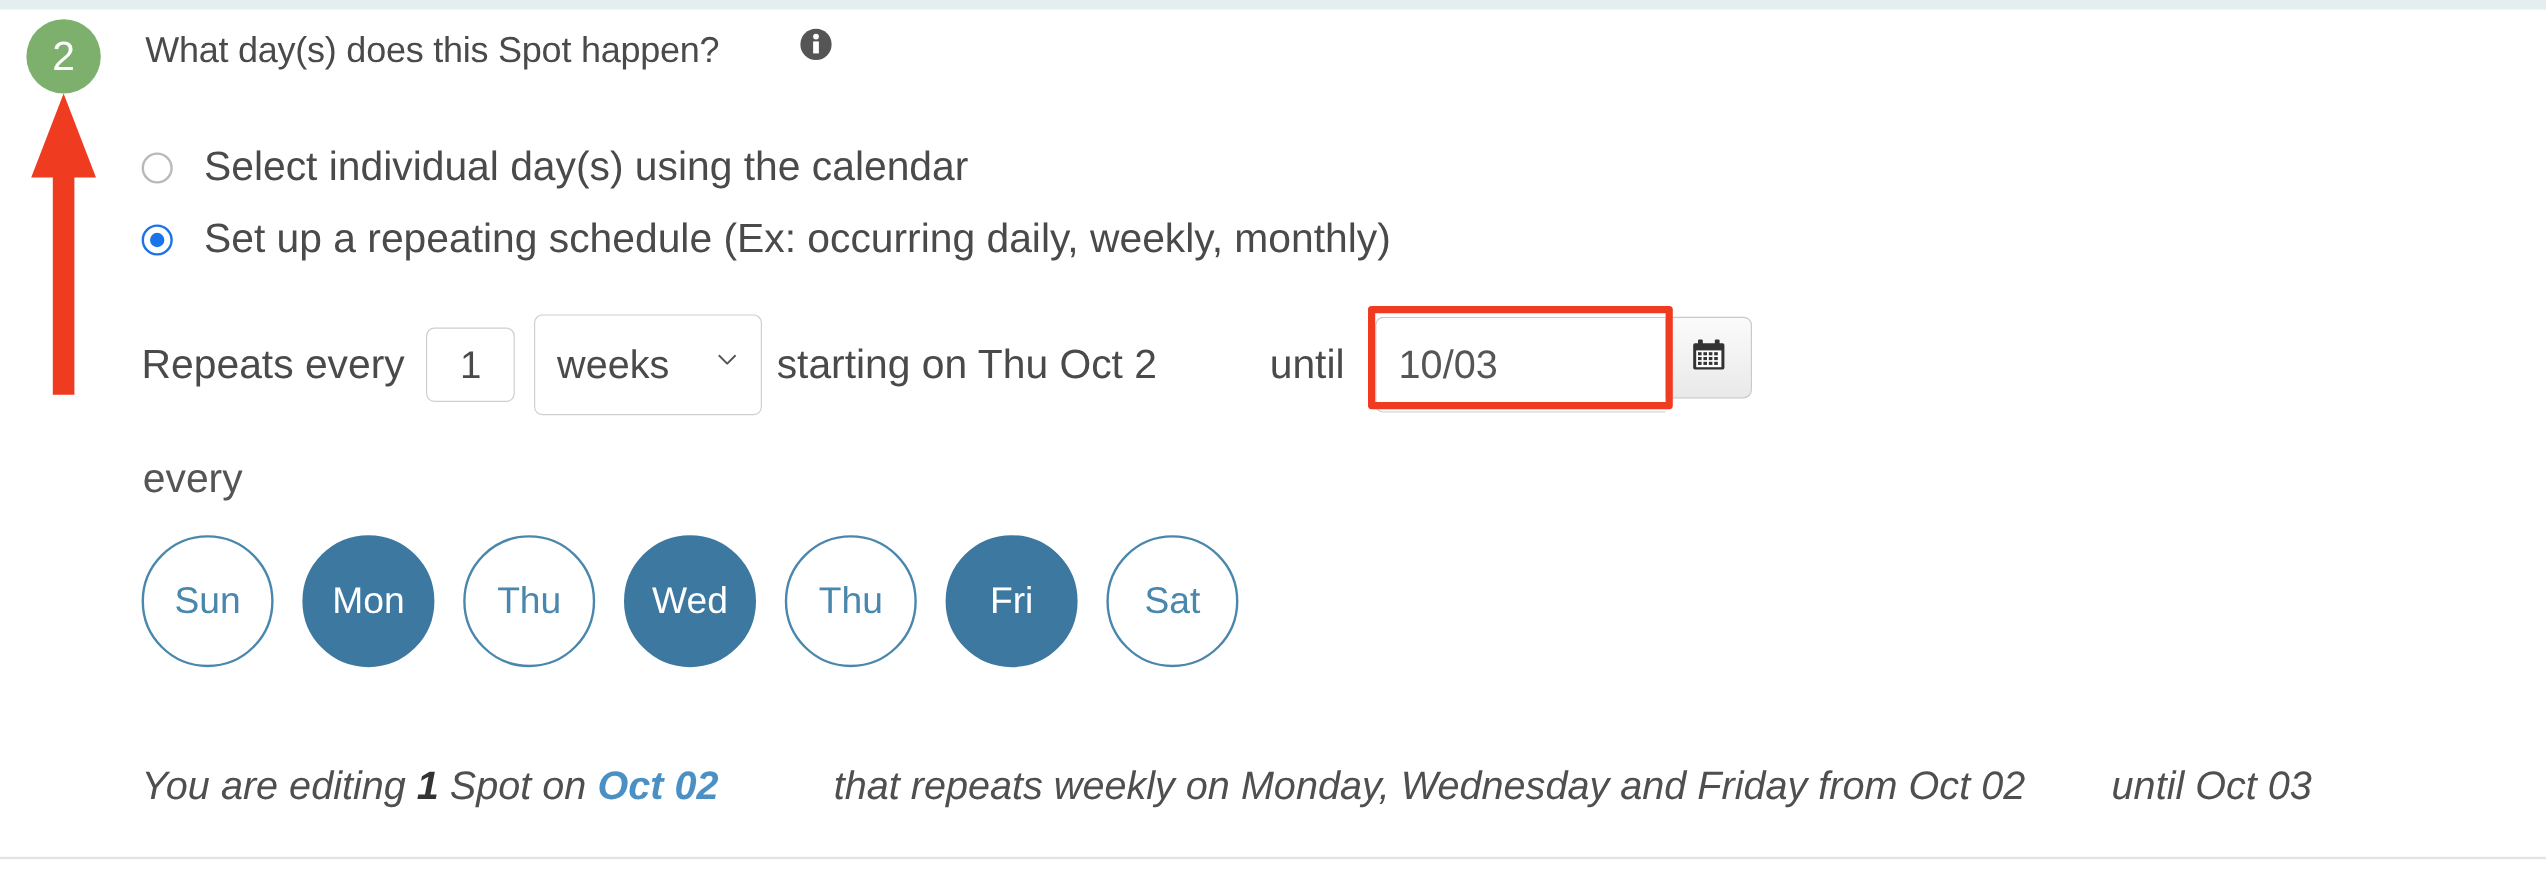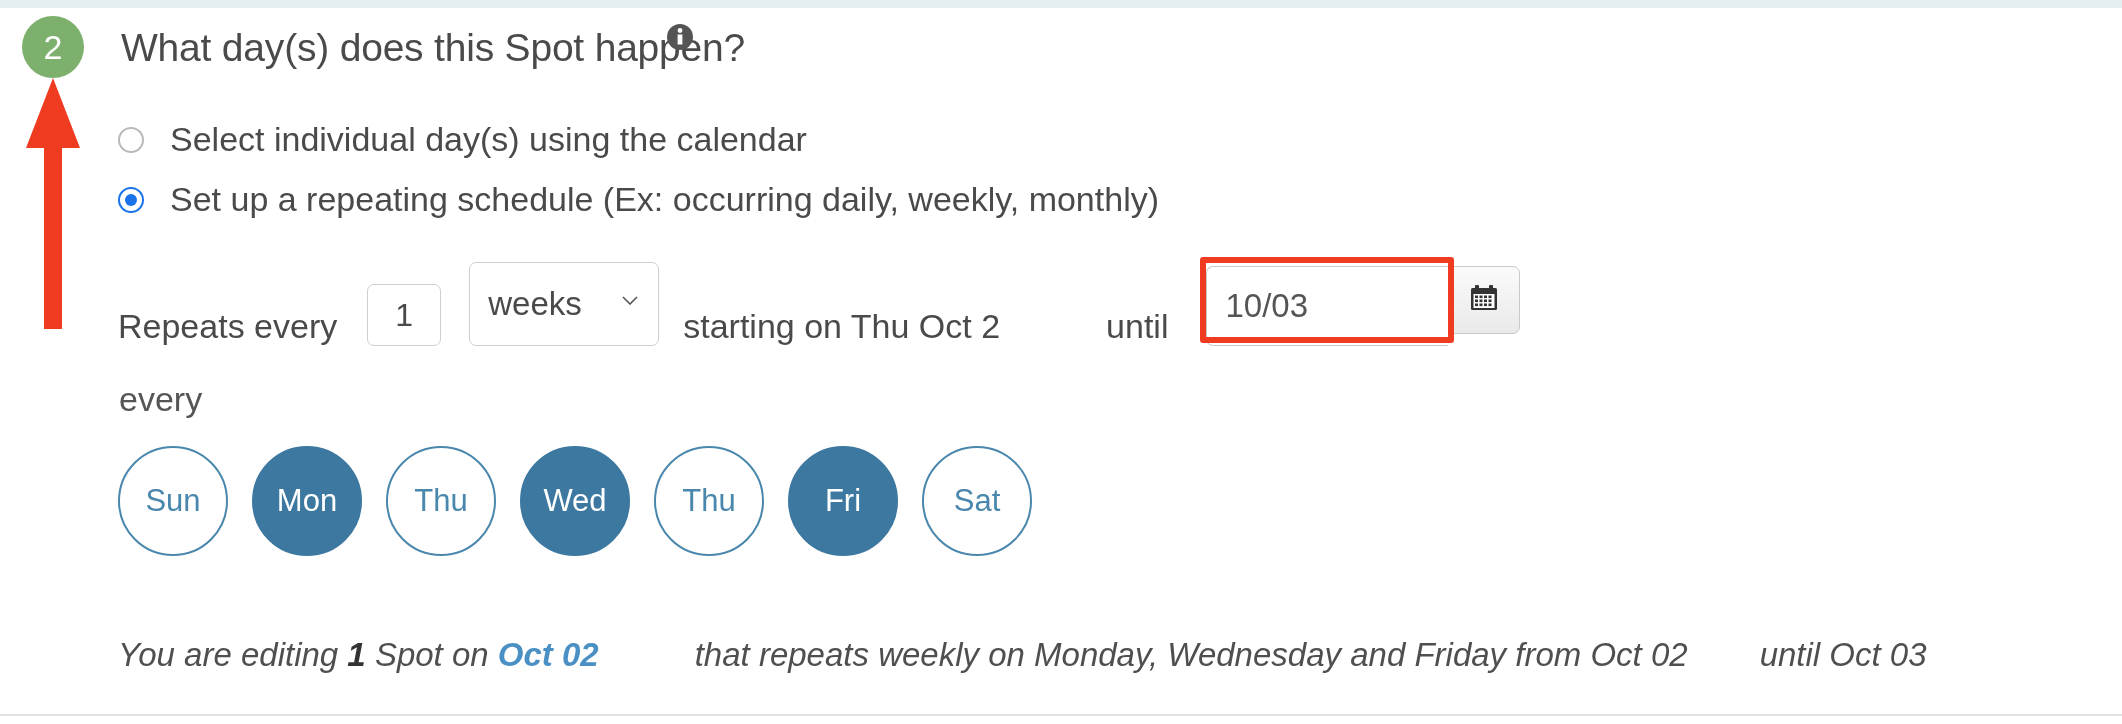--- a/index.html
+++ b/index.html
@@ -59,21 +59,21 @@
     width: 62px;
     height: 255px;
     pointer-events: none;
   }
 
   
   .question {
     position: absolute;
     left: 121px;
     top: 26px;
-    font-size: 39px;
+    font-size: 30px;
     color: #4a4a4a;
     white-space: nowrap;
     letter-spacing: -0.2px;
   }
   .info-icon {
     position: absolute;
     left: 666px;
     top: 23px;
     width: 28px;
     height: 28px;
@@ -117,23 +117,22 @@
     font-size: 34px;
     color: #4a4a4a;
   }
 
   
   .repeats-row {
     position: absolute;
     left: 118px;
     top: 262px;
     display: flex;
-    align-items: flex-end;
+    align-items: center;
     white-space: nowrap;
-    gap: 12px;
   }
   .plain-text {
     font-size: 34px;
     color: #4a4a4a;
   }
   .num-input {
     width: 74px;
     height: 62px;
     margin-left: 18px;
     border: 1px solid #cfcfcf;

